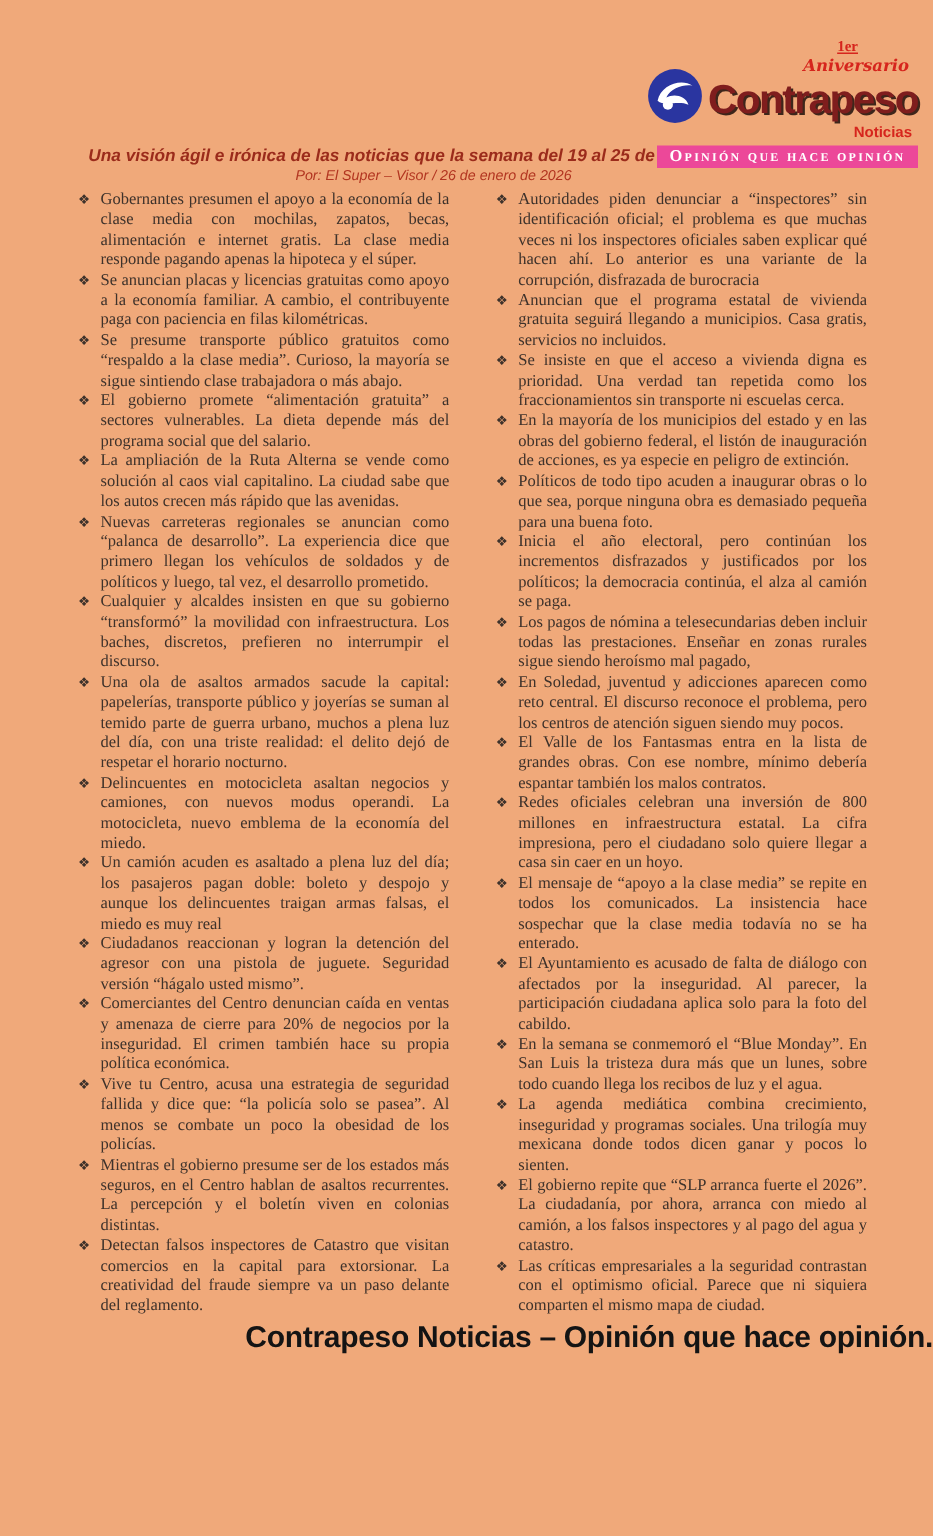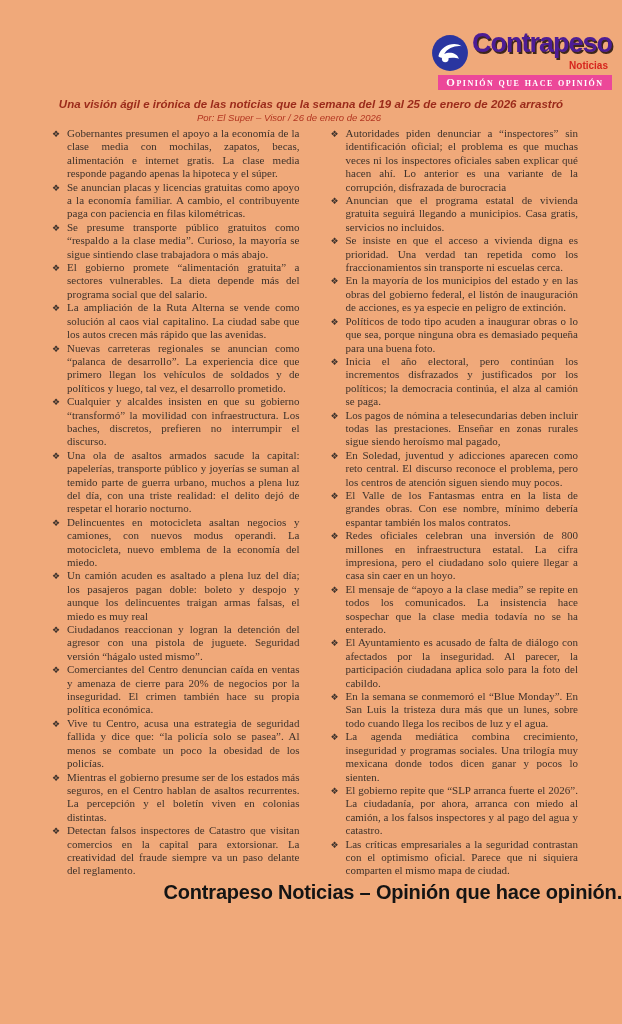--- a/index.html
+++ b/index.html
@@ -15,21 +15,21 @@
   
   .logo{position:absolute;top:26px;right:10px;width:174px;}
   .logo-row{display:flex;align-items:center;justify-content:flex-end;}
   .emblem{width:38px;height:38px;flex:0 0 auto;margin-right:3px;margin-top:8px;}
   .logo-text{text-align:right;line-height:1;}
   .anniv{color:#d6251d;margin-bottom:1px;padding-right:6px;}
   .anniv-1{display:block;font:bold 10px "Liberation Serif",serif;text-decoration:underline;margin-right:34px;}
   .anniv-2{display:block;font:italic bold 11px "DejaVu Serif",serif;}
   .brand{
     font:bold 27px "Liberation Sans",sans-serif;
-    color:#4c1d95;letter-spacing:-1px;
+    color:#7f1d1d;letter-spacing:-1px;
     text-shadow:1.5px 1.5px 0 rgba(30,15,10,.85);
   }
   .brand-sub{font:bold 10px "Liberation Sans",sans-serif;color:#d6251d;margin-top:1px;padding-right:4px;}
   .tagline-bar{
     margin-top:3px;background:#ec4899;color:#fff;
     font:bold 11px "Liberation Serif",serif;font-variant:small-caps;
     letter-spacing:1.5px;text-align:center;padding:1px 0 2px;
   }
   
   .masthead{padding-top:98px;text-align:center;}
@@ -84,20 +84,24 @@
   <div class="logo">
     <div class="logo-row">
       <span class="emblem">
         <svg viewBox="0 0 36 36" width="38" height="38" aria-hidden="true">
           <circle cx="18" cy="18" r="17" fill="#2a35a0"></circle>
           <path d="M7 21 C9 11, 22 6.5, 29 11.5 C23.5 10.5, 15.5 13, 12.5 19 C17 16.5, 24.5 17.5, 26.5 23.5 C20 20.5, 11.5 25, 7 21 Z" fill="#ffffff"></path>
           <circle cx="13.5" cy="23.5" r="3.2" fill="#ffffff"></circle>
         </svg>
       </span>
       <div class="logo-text">
+        <div class="anniv">
+          <span class="anniv-1">1er</span>
+          <span class="anniv-2">Aniversario</span>
+        </div>
         <div class="brand">Contrapeso</div>
         <div class="brand-sub">Noticias</div>
       </div>
     </div>
     <div class="tagline-bar">Opinión que hace opinión</div>
   </div>
 
   <div class="masthead">
     <div class="subtitle">Una visión ágil e irónica de las noticias que la semana del 19 al 25 de enero de 2026 arrastró</div>
     <div class="byline">Por: El Super – Visor / 26 de enero de 2026</div>

